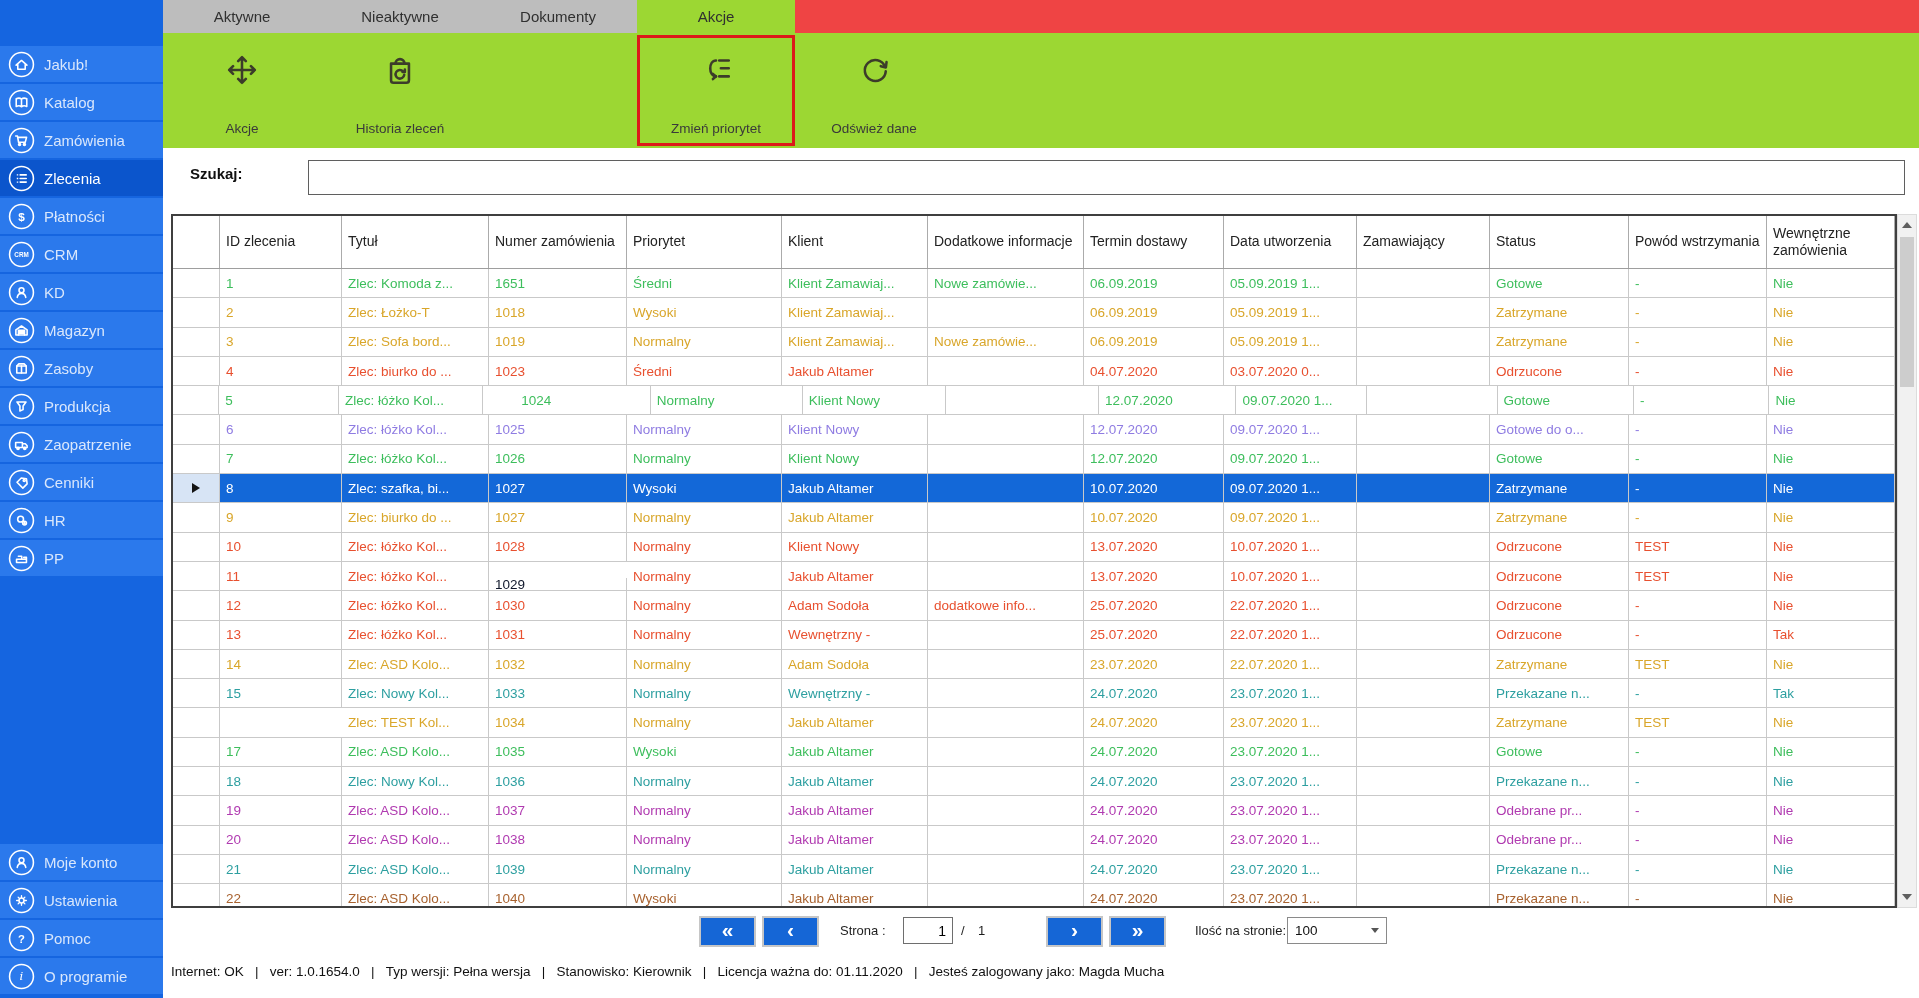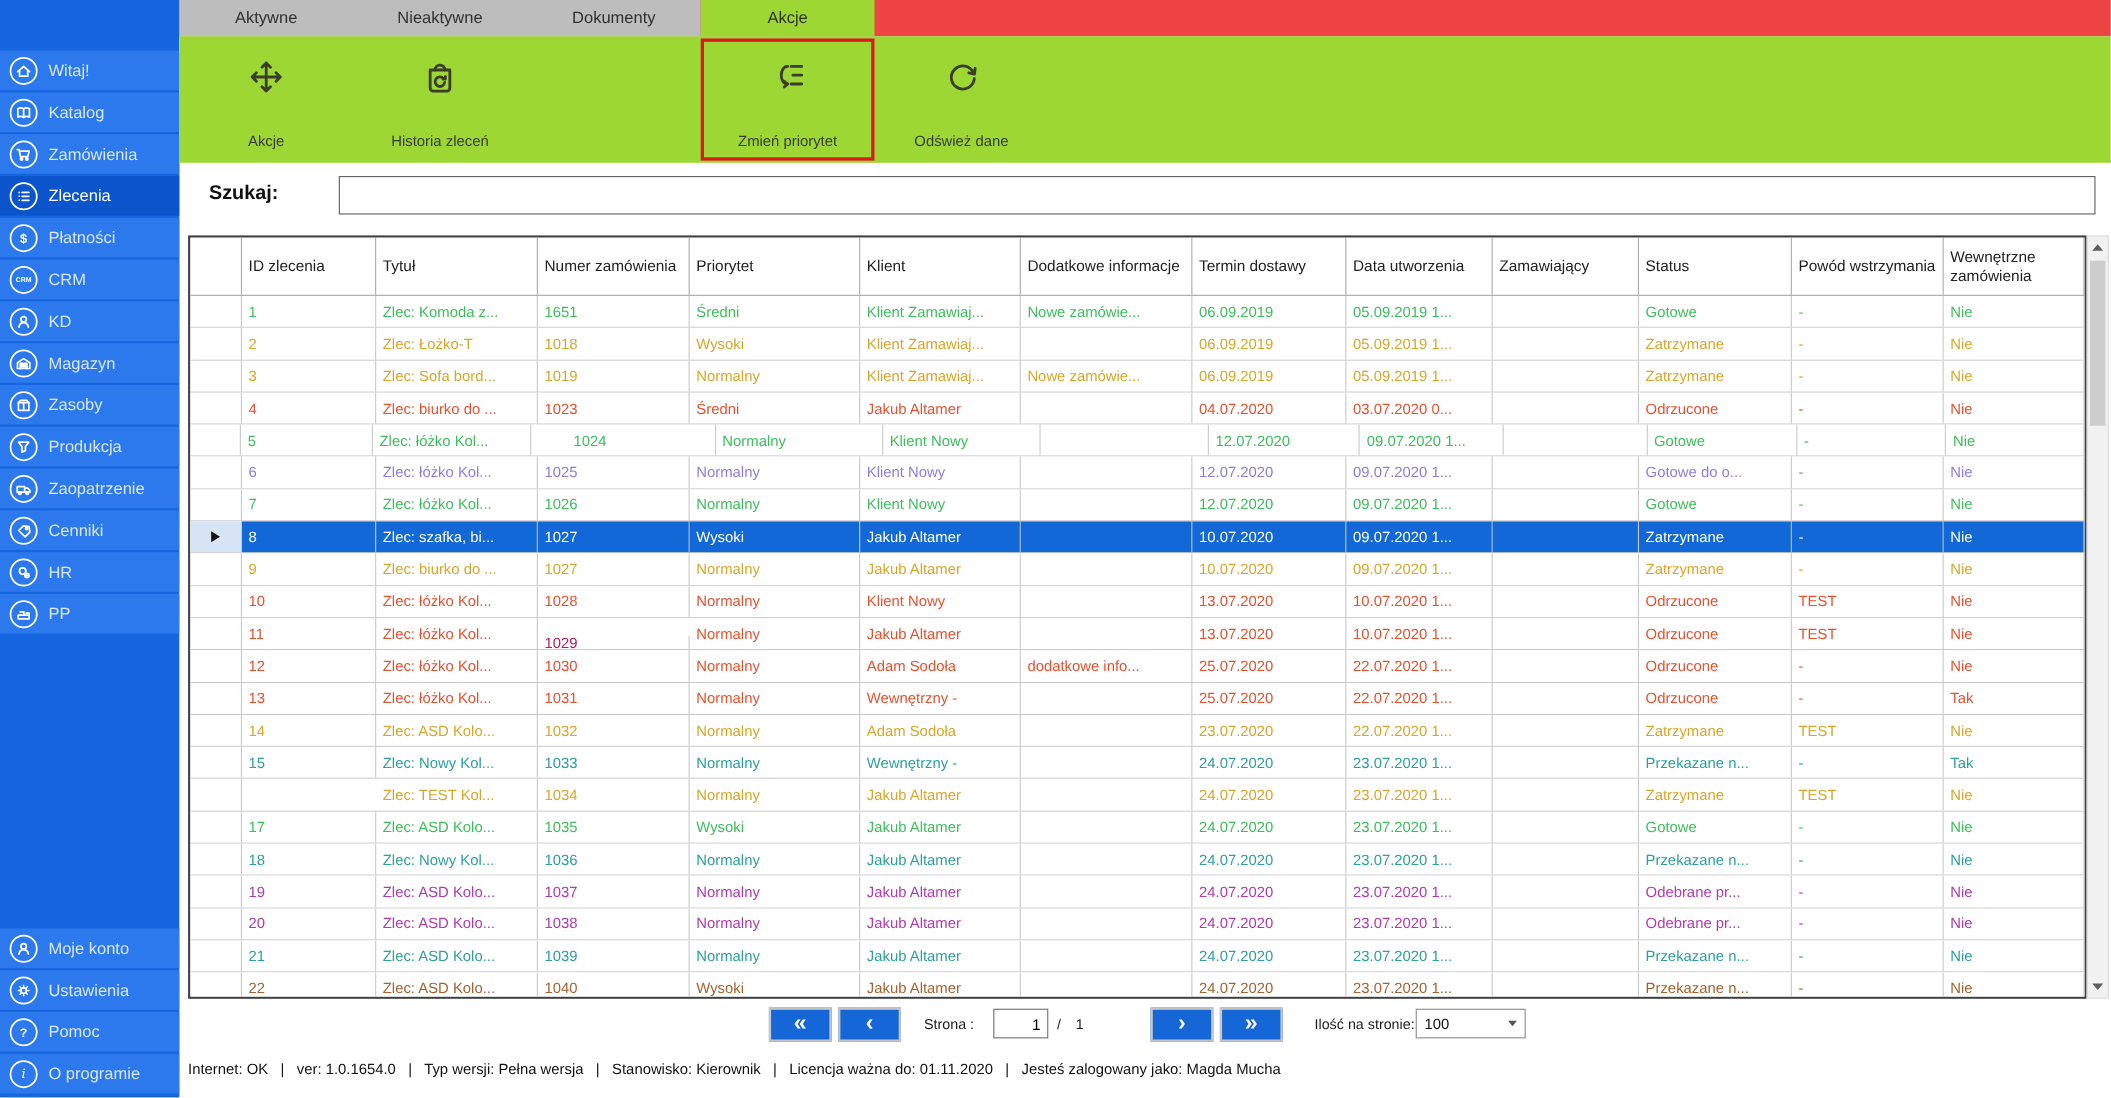--- a/index.html
+++ b/index.html
@@ -27,21 +27,21 @@
   
   .toolbar{position:absolute;left:163px;top:33px;width:1756px;height:115px;background:#9CD733;}
   .tool-btn{position:absolute;top:2px;width:158px;height:111px;display:flex;flex-direction:column;
             align-items:center;border:3px solid transparent;box-sizing:border-box;}
   .tool-btn.highlighted{border-color:#DC1A1A;}
   .ticon{margin-top:9px;height:46px;}
   .ticon svg{width:46px;height:46px;display:block;}
   .tlabel{margin-top:auto;margin-bottom:7px;font-size:13.5px;color:#3A3A3A;white-space:nowrap;}
 
   
-  .search-label{position:absolute;left:190px;top:165px;font-size:18px;font-weight:600;color:#101010;}
+  .search-label{position:absolute;left:190px;top:165px;font-size:15px;font-weight:600;color:#101010;}
   .search-input{position:absolute;left:308px;top:160px;width:1597px;height:35px;border:1px solid #5f5f5f;
                 background:#fff;box-sizing:border-box;font-size:15px;padding:0 8px;
                 font-family:"Liberation Sans",sans-serif;}
 
   
   .grid{position:absolute;left:171px;top:214px;width:1726px;height:694px;border:2px solid #3f3f3f;
         box-sizing:border-box;overflow:hidden;background:#fff;}
   .grid-header{display:flex;height:52px;border-bottom:1px solid #9e9e9e;background:#fff;}
   .gh{box-sizing:border-box;border-right:1px solid #ababab;padding:3px 6px;font-size:14px;color:#222;
       display:flex;align-items:center;line-height:1.25;overflow:hidden;}
@@ -92,21 +92,21 @@
 
   <div class="sidebar">
     <div class="side-items">
         <div class="side-item">
           <span class="side-icon">
             <svg viewBox="0 0 24 24" fill="none" stroke="#fff" stroke-width="1.4" stroke-linecap="round" stroke-linejoin="round">
               <circle cx="12" cy="12" r="10.6"></circle>
               <path d="M7.2 12.6 12 8.4l4.8 4.2M8.7 11.8v4.4h6.6v-4.4"></path>
             </svg>
           </span>
-          <span class="side-label">Witaj!</span>
+          <span class="side-label">Jakub!</span>
         </div>
         <div class="side-item">
           <span class="side-icon">
             <svg viewBox="0 0 24 24" fill="none" stroke="#fff" stroke-width="1.4" stroke-linecap="round" stroke-linejoin="round">
               <circle cx="12" cy="12" r="10.6"></circle>
               <path d="M7.3 8.7c1.8-.9 3.4-.8 4.7.2 1.3-1 2.9-1.1 4.7-.2v6.8c-1.8-.8-3.4-.7-4.7.3-1.3-1-2.9-1.1-4.7-.3zM12 8.9v6.9"></path>
             </svg>
           </span>
           <span class="side-label">Katalog</span>
         </div>
@@ -490,21 +490,21 @@
           <div class="gc hl c8" style="color: rgb(232, 80, 47);">10.07.2020 1...</div>
           <div class="gc hl c9" style="color: rgb(232, 80, 47);"></div>
           <div class="gc hl c10" style="color: rgb(232, 80, 47);">Odrzucone</div>
           <div class="gc hl c11" style="color: rgb(232, 80, 47);">TEST</div>
           <div class="gc hl c12" style="color: rgb(232, 80, 47);">Nie</div>
         </div>
         <div class="grid-row">
           <div class="gc c0"></div>
           <div class="gc hl c1" style="color: rgb(232, 80, 47);">11</div>
           <div class="gc hl c2" style="color: rgb(232, 80, 47);">Zlec: łóżko Kol...</div>
-          <div class="gc hl c3" style="color: #be185d; margin-top: 16px;">1029</div>
+          <div class="gc hl c3" style="color: #0f172a; margin-top: 16px;">1029</div>
           <div class="gc hl c4" style="color: rgb(232, 80, 47);">Normalny</div>
           <div class="gc hl c5" style="color: rgb(232, 80, 47);">Jakub  Altamer</div>
           <div class="gc hl c6" style="color: rgb(232, 80, 47);"></div>
           <div class="gc hl c7" style="color: rgb(232, 80, 47);">13.07.2020</div>
           <div class="gc hl c8" style="color: rgb(232, 80, 47);">10.07.2020 1...</div>
           <div class="gc hl c9" style="color: rgb(232, 80, 47);"></div>
           <div class="gc hl c10" style="color: rgb(232, 80, 47);">Odrzucone</div>
           <div class="gc hl c11" style="color: rgb(232, 80, 47);">TEST</div>
           <div class="gc hl c12" style="color: rgb(232, 80, 47);">Nie</div>
         </div>

